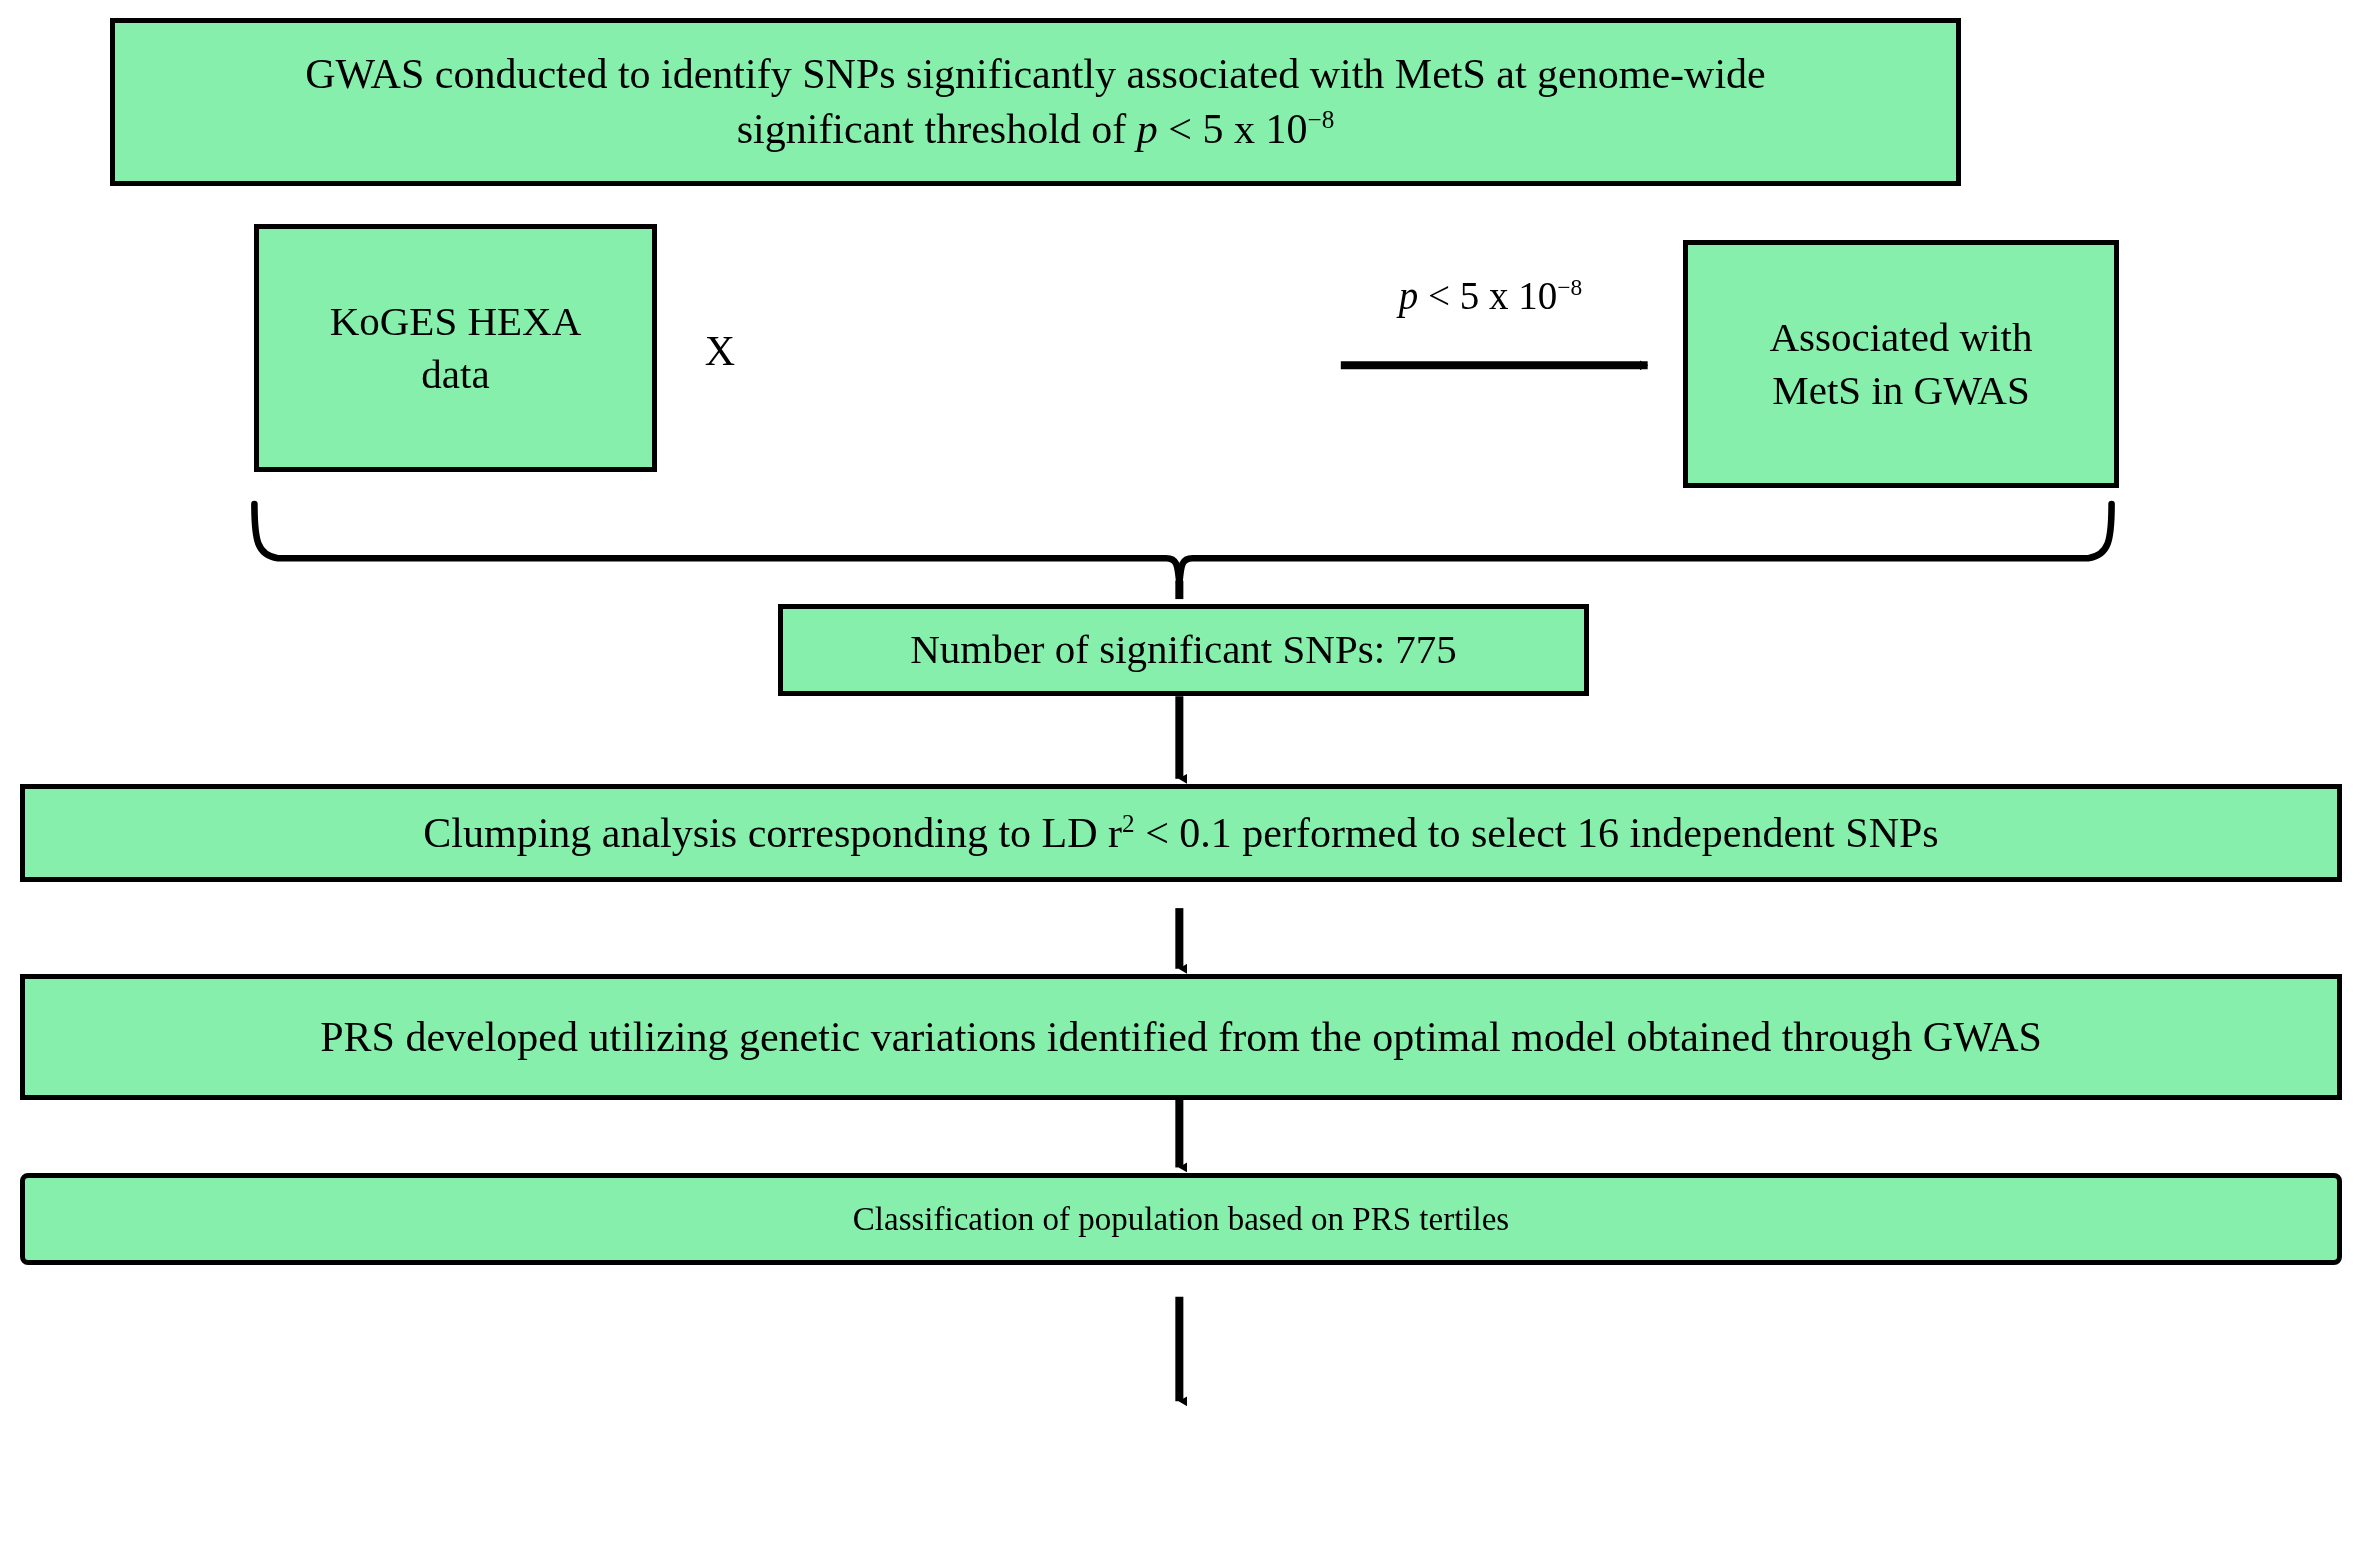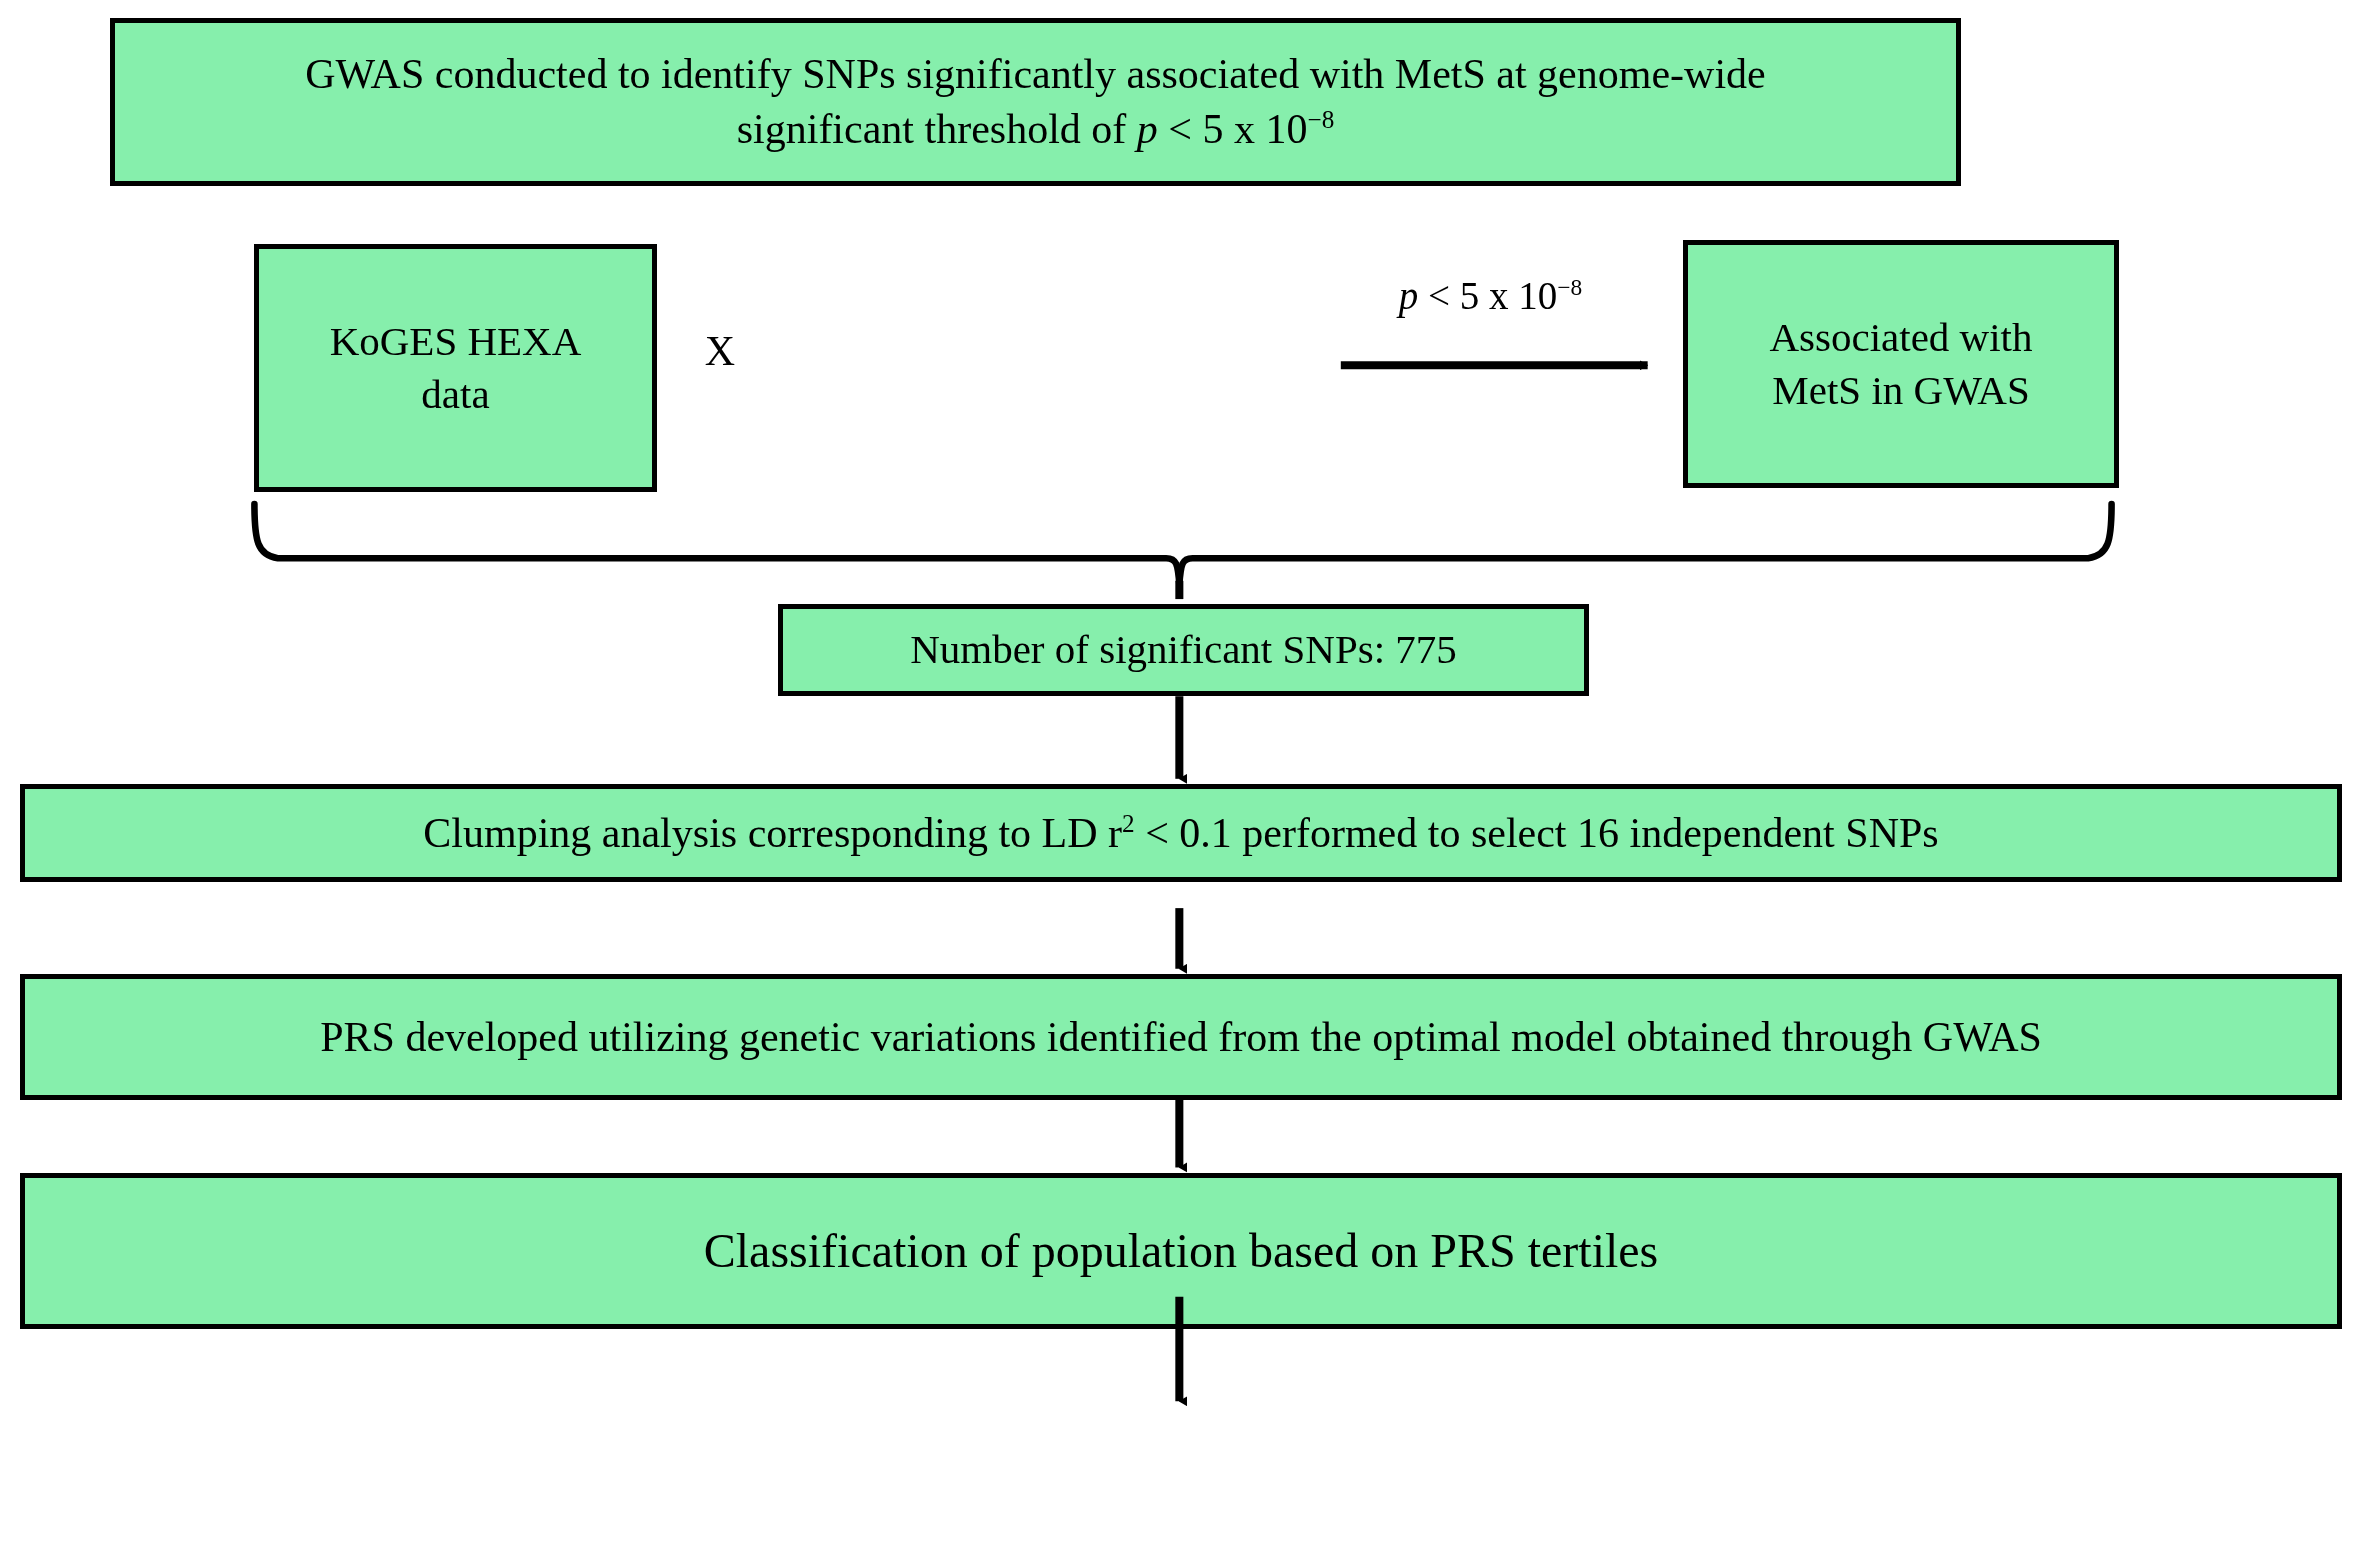--- a/index.html
+++ b/index.html
@@ -33,21 +33,21 @@
     display: block;
     padding: 0 10.2px;
   }
 
   
   #box-gwas-threshold {
     left: 110px; top: 18px; width: 1851px; height: 168px;
     font-size: 42px;
   }
   #box-koges {
-    left: 254px; top: 244px; width: 403px; height: 248px;
+    left: 254px; top: 224px; width: 403px; height: 248px;
     font-size: 41px;
   }
   #cross-operator {
     position: absolute;
     left: 687px; top: 330px; width: 66px;
     text-align: center;
     font-size: 42px;
     line-height: 1;
   }
   #box-korea-chip {
@@ -65,22 +65,23 @@
   #box-clumping {
     left: 20px; top: 784px; width: 2322px; height: 98px;
     font-size: 42px;
   }
   #box-prs-developed {
     left: 20px; top: 974px; width: 2322px; height: 126px;
     font-size: 42px;
     justify-content: center;
   }
   #box-classification {
-    left: 20px; top: 1173px; width: 2322px; height: 156px;
-    font-size: 48px;
+    left: 20px; top: 1173px; width: 2322px; height: 92px;
+    font-size: 33px;
+    border-radius: 8px;
   }
   #box-association {
     left: 20px; top: 1406px; width: 2322px; height: 122px;
     font-size: 42px;
   }
 
   
   #arrow-label-p {
     position: absolute;
     left: 1359px; top: 276px; width: 263px;

